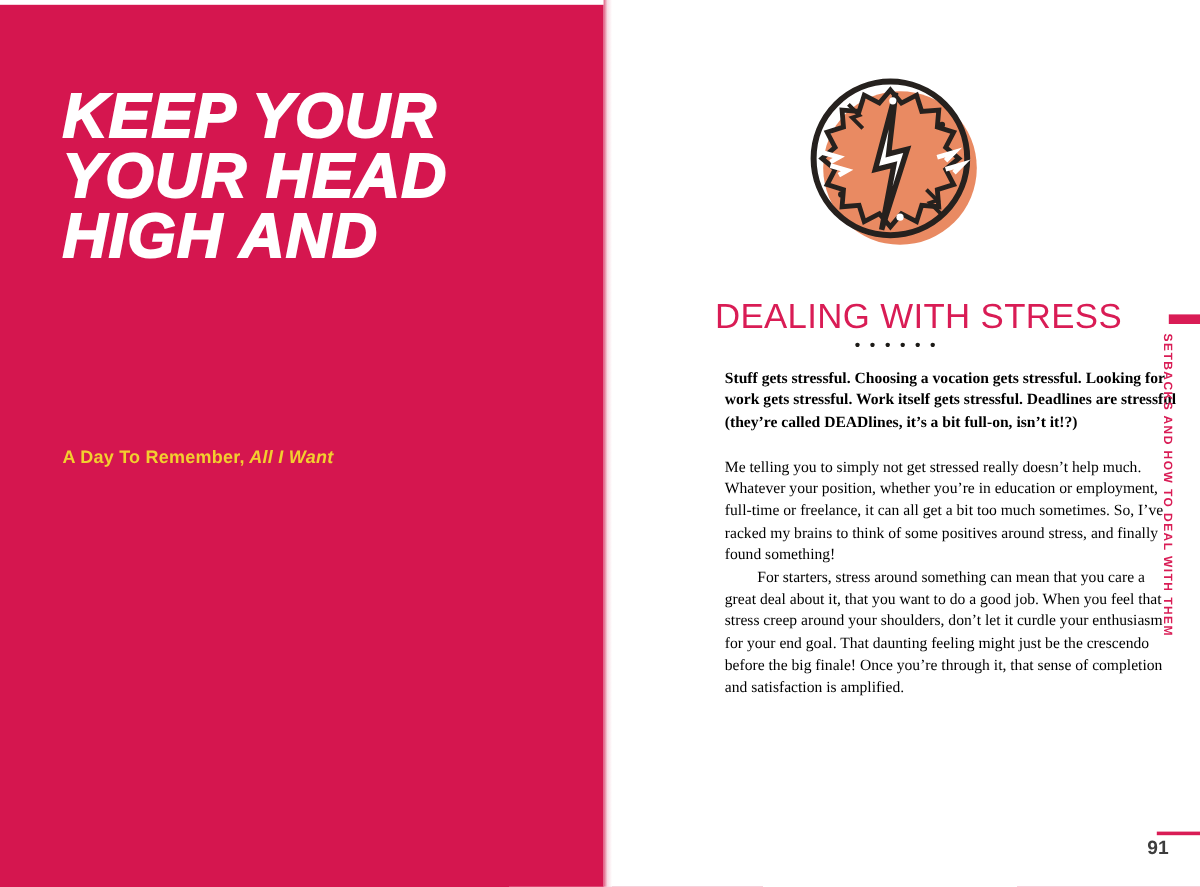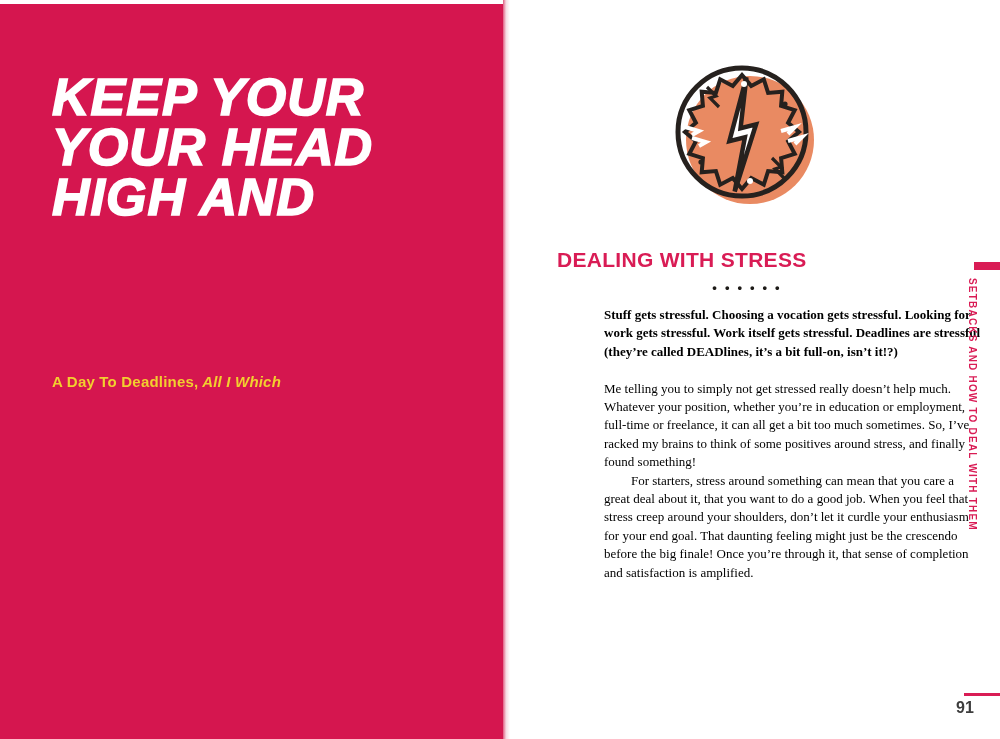--- a/index.html
+++ b/index.html
@@ -26,22 +26,22 @@
   .attribution{
     position:absolute;left:52px;top:369px;
     color:#F2CF2F;font-weight:700;font-size:15px;letter-spacing:.2px;
     white-space:nowrap;
   }
   .attribution .song{font-style:italic;}
   
   .badge{position:absolute;left:664px;top:54px;width:160px;height:160px;}
   .section-heading{
     position:absolute;left:557px;top:248px;width:378px;
-    text-align:left;color:#D91C55;font-weight:700;
-    font-size:21px;letter-spacing:.3px;white-space:nowrap;
+    text-align:right;color:#D91C55;font-weight:400;
+    font-size:29px;letter-spacing:.3px;white-space:nowrap;
   }
   .divider-dots{
     position:absolute;left:557px;top:280px;width:378px;
     text-align:center;color:#1d1a17;font-weight:700;
     font-size:13px;letter-spacing:8px;text-indent:8px;
   }
   .body-copy{
     position:absolute;left:557px;top:306px;width:377px;
     font-family:"Liberation Serif",serif;
     font-size:13px;line-height:18.4px;color:#000000;margin-left:47px;
@@ -73,21 +73,21 @@
 </head>
 <body>
 
 <div class="left-page">
   <div class="big-heading">
     <div>KEEP YOUR</div>
     <div>YOUR HEAD</div>
     <div>HIGH AND</div>
   </div>
   <div class="attribution">
-    <span class="artist">A Day To Deadlines,</span><span class="song"> All I Which</span>
+    <span class="artist">A Day To Remember,</span><span class="song"> All I Want</span>
   </div>
 </div>
 
 <div class="spine"></div>
 
 <svg class="badge" viewBox="0 0 160 160" aria-hidden="true">
 
   <circle cx="86" cy="86" r="64" fill="#E98A62"></circle>
 
   <circle cx="78" cy="78" r="64" fill="none" stroke="#26211E" stroke-width="5"></circle>

